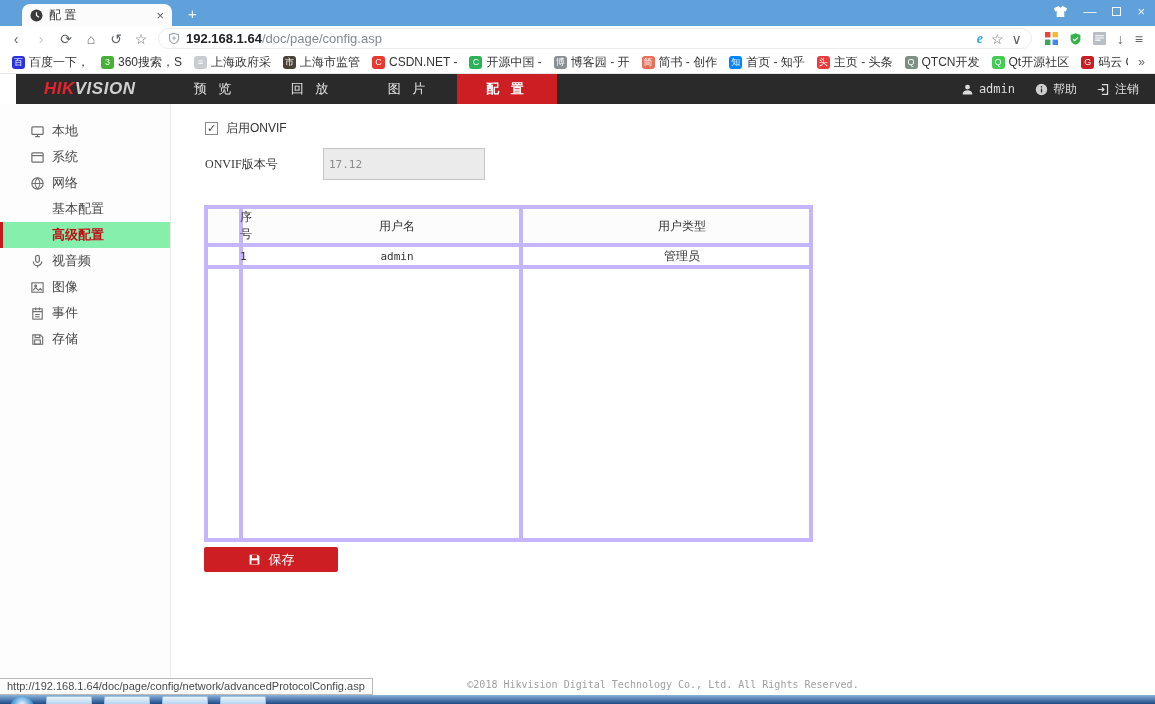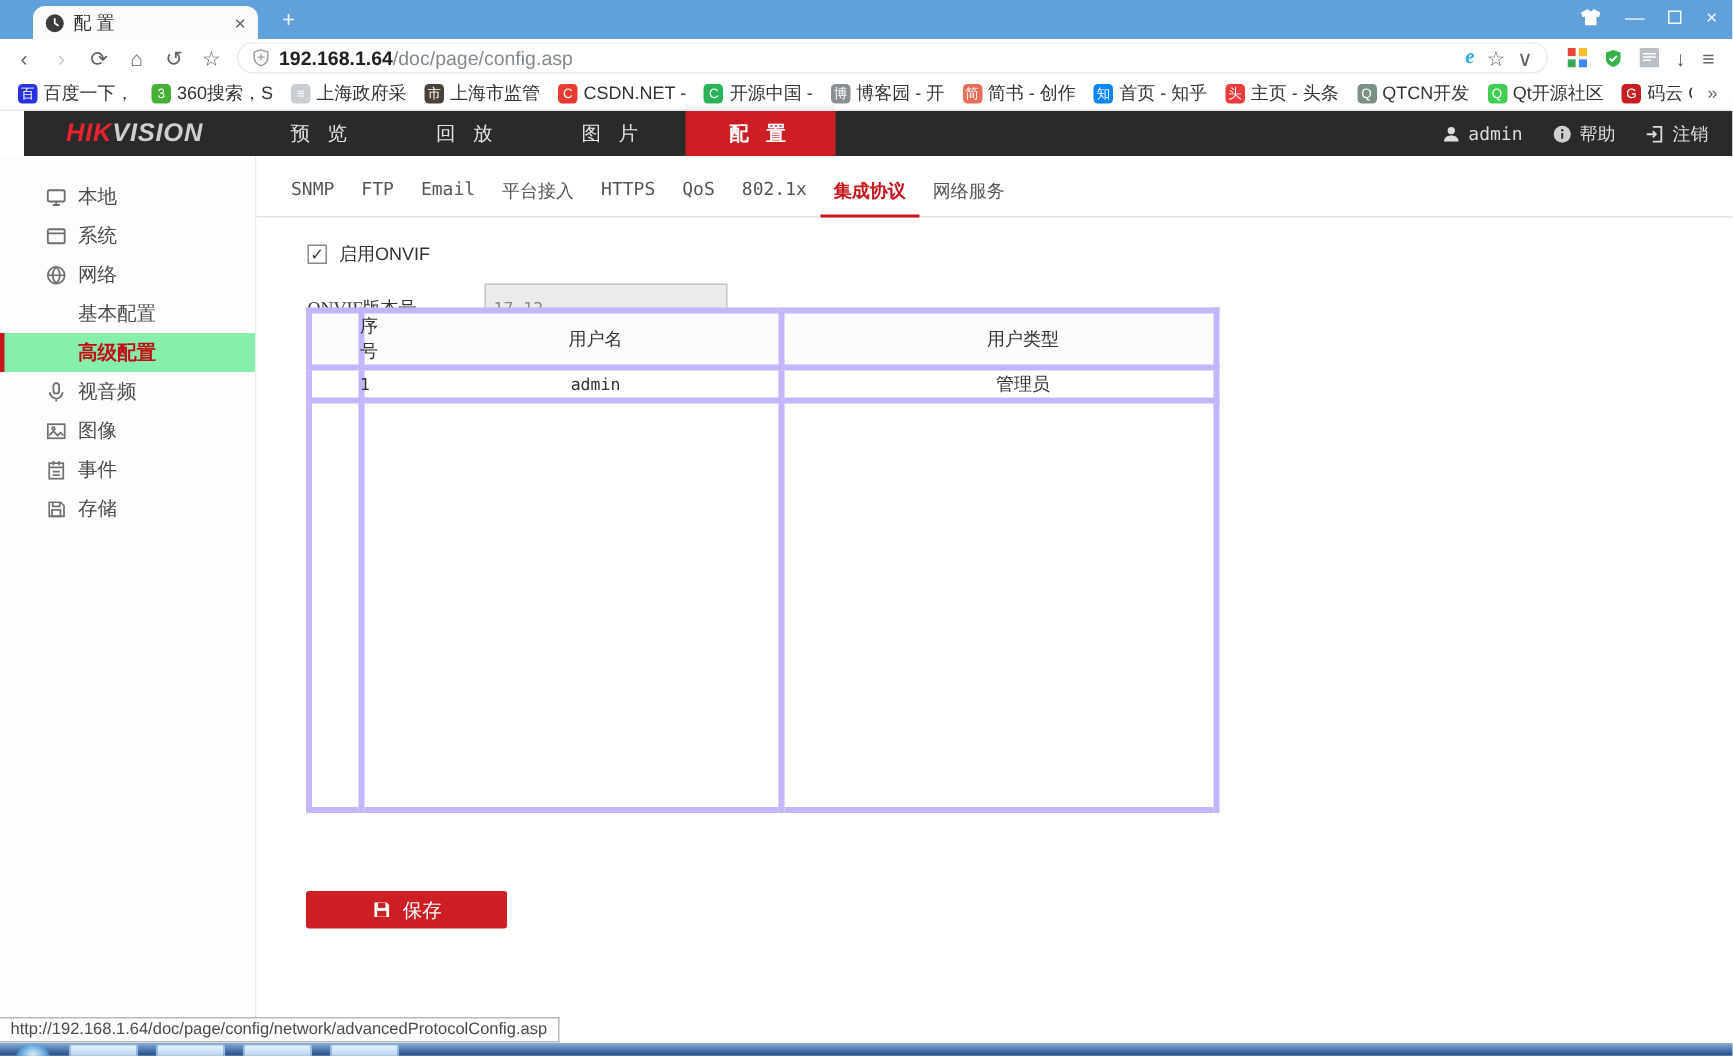--- a/index.html
+++ b/index.html
@@ -75,21 +75,21 @@
   .pbtn { min-width:37px; height:20px; background:#fff; border:1px solid #777; border-radius:2px;
           font-size:12px; color:#333; padding:0 6px; cursor:pointer; font-family:inherit; }
   .pbtn:disabled { border-color:#ccc; color:#b5b5b5; }
   .utable { width:100%; margin-top:2px; border-collapse:collapse; table-layout:fixed; font-size:12px; color:#333; }
   .utable, .utable th, .utable td { border:4px solid #c4b5fd;padding-left:32px; }
   .utable th { height:22px; font-weight:normal; background:#fcfcfc; }
   .utable td { height:22px; text-align:center; }
   .mono { font-family:"DejaVu Sans Mono",monospace; font-size:11px; }
   .filler td { height:273px; border-bottom:none; }
 
-  .save-btn { position:absolute; left:33px; top:490px; width:134px; height:25px; background:#cd1e24; color:#fff;
+  .save-btn { position:absolute; left:33px; top:443px; width:134px; height:25px; background:#cd1e24; color:#fff;
               border:none; border-radius:2px; font-size:13px; display:flex; align-items:center; justify-content:center;
               gap:8px; cursor:pointer; font-family:inherit; }
 
   .cfooter { position:absolute; left:0; right:0; bottom:5px; text-align:center; font-size:10px; color:#a0a0a0;
              font-family:"DejaVu Sans Mono",monospace; }
 
   .status-tip { position:fixed; left:0; bottom:9px; background:#fdfdfd; border:1px solid #b9b9b9; border-left:none;
                 font-size:11px; color:#4a4a4a; padding:1px 7px 2px; z-index:6; white-space:nowrap; }
 
   .taskbar { position:fixed; left:0; bottom:0; width:1155px; height:9px; overflow:hidden;
@@ -315,33 +315,20 @@
           <path d="M3 3h8l2.5 2.5V13H3z"></path>
           <rect x="5" y="8.5" width="6" height="4.5"></rect>
           <path d="M5.5 3v3h5V3"></path>
         </svg>
       <span>存储</span>
     </div>
   </div>
 
   <div class="content">
 
-    <div class="ctabs-wrap">
-      <div class="ctabs">
-        <div class="ctab">SNMP</div>
-        <div class="ctab">FTP</div>
-        <div class="ctab">Email</div>
-        <div class="ctab">平台接入</div>
-        <div class="ctab">HTTPS</div>
-        <div class="ctab">QoS</div>
-        <div class="ctab">802.1x</div>
-        <div class="ctab active">集成协议</div>
-        <div class="ctab">网络服务</div>
-      </div>
-    </div>
 
     <div class="onvif-check">
       <span class="cbox">✓</span>
       <span>启用ONVIF</span>
     </div>
 
     <div class="version-row">
       <span class="version-label">ONVIF版本号</span>
       <input class="version-input" disabled="" value="17.12" style="">
     </div>
@@ -375,20 +362,21 @@
 
     <button class="save-btn">
       <svg width="13" height="13" viewBox="0 0 16 16">
           <path d="M2 2h10l2 2v10H2z" fill="#fff"></path>
           <rect x="5" y="2.5" width="6" height="4" fill="#cd1e24"></rect>
           <rect x="4.2" y="9" width="7.6" height="4.6" fill="#cd1e24"></rect>
         </svg>
       <span>保存</span>
     </button>
 
+    <div class="cfooter">©2018 Hikvision Digital Technology Co., Ltd. All Rights Reserved.</div>
   </div>
 </div>
 
 <div class="status-tip">http://192.168.1.64/doc/page/config/network/advancedProtocolConfig.asp</div>
 
 <div class="taskbar">
   <div class="orb"></div>
   <div class="task-btn"></div>
   <div class="task-btn"></div>
   <div class="task-btn"></div>

